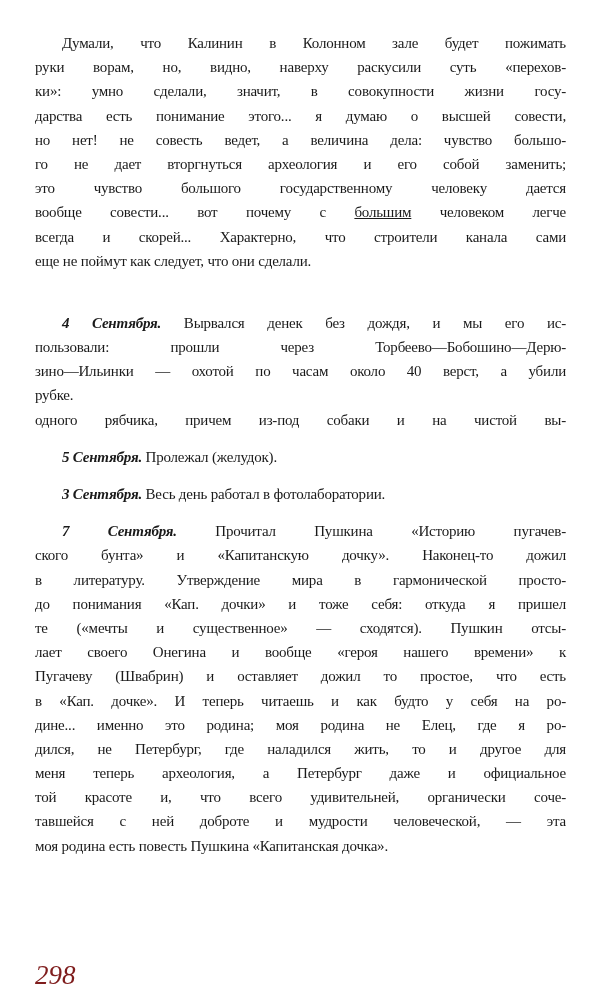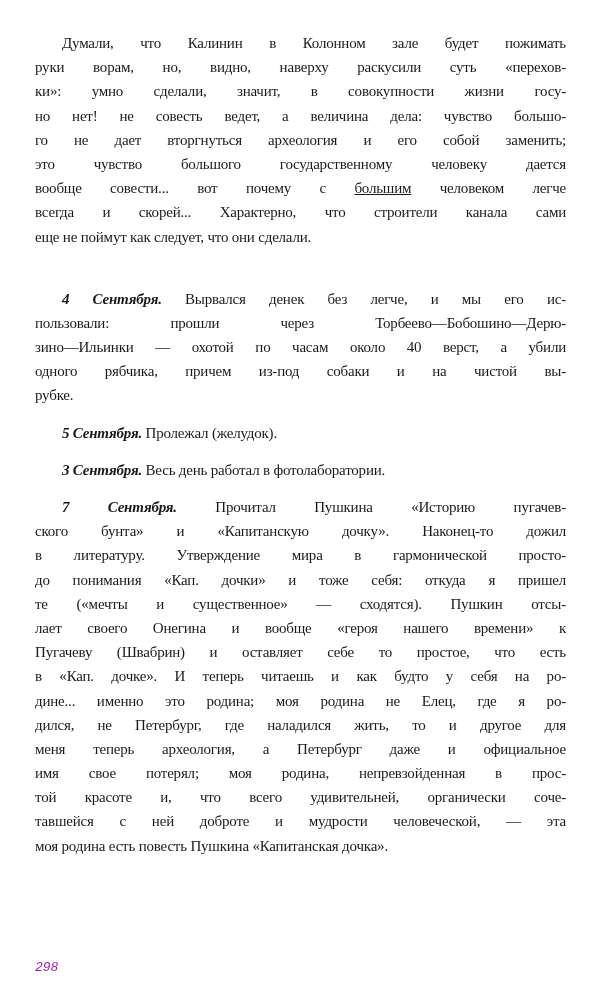--- a/index.html
+++ b/index.html
@@ -16,52 +16,53 @@
     letter-spacing: -0.2px;
   }
   .line.last { text-align-last: left; }
   .line.indent { padding-left: 27px; }
   .gap { height: 13px; }
   .gap-big { height: 25px; }
   .date { font-weight: bold; font-style: italic; margin-top: 10px; }
   u { text-decoration: underline; }
   .pagenum {
     position: absolute; left: 35px; top: 960px;
-    font-family: Liberation Mono, monospace; font-style: italic;
-    font-size: 13px; color: #a21caf;
+    font-family: Liberation Serif, serif; font-style: italic;
+    font-size: 27px; color: #7f1d1d;
   }
 </style>
 </head>
 <body>
 
 <div class="page">
 
   <div class="para">
     <span class="line indent">Думали, что Калинин в Колонном зале будет пожимать</span>
     <span class="line">руки ворам, но, видно, наверху раскусили суть «перехов-</span>
     <span class="line">ки»: умно сделали, значит, в совокупности жизни госу-</span>
+    <span class="line">дарства есть понимание этого... я думаю о высшей совести,</span>
     <span class="line">но нет! не совесть ведет, а величина дела: чувство большо-</span>
     <span class="line">го не дает вторгнуться археология и его собой заменить;</span>
     <span class="line">это чувство большого государственному человеку дается</span>
     <span class="line"><span>вообще совести... вот почему с </span><u>большим</u><span> человеком легче</span></span>
     <span class="line">всегда и скорей... Характерно, что строители канала сами</span>
     <span class="line last">еще не поймут как следует, что они сделали.</span>
   </div>
 
   <div class="gap"></div>
 
 
   <div class="gap-big"></div>
 
   <div class="para">
-    <span class="line indent"><span class="date">4 Сентября.</span><span> Вырвался денек без легче, и мы его ис-</span></span>
+    <span class="line indent"><span class="date">4 Сентября.</span><span> Вырвался денек без дождя, и мы его ис-</span></span>
     <span class="line">пользовали: прошли через Торбеево—Бобошино—Дерю-</span>
     <span class="line">зино—Ильинки — охотой по часам около 40 верст, а убили</span>
+    <span class="line last">рубке.</span>
     <span class="line">одного рябчика, причем из-под собаки и на чистой вы-</span>
-    <span class="line last">рубке.</span>
   </div>
 
   <div class="gap"></div>
 
   <div class="para">
     <span class="line indent last"><span class="date">5 Сентября.</span><span> Пролежал (желудок).</span></span>
   </div>
 
   <div class="gap"></div>
 
@@ -71,25 +72,24 @@
 
   <div class="gap"></div>
 
   <div class="para">
     <span class="line indent"><span class="date">7 Сентября.</span><span> Прочитал Пушкина «Историю пугачев-</span></span>
     <span class="line">ского бунта» и «Капитанскую дочку». Наконец-то дожил</span>
     <span class="line">в литературу. Утверждение мира в гармонической просто-</span>
     <span class="line">до понимания «Кап. дочки» и тоже себя: откуда я пришел</span>
     <span class="line">те («мечты и существенное» — сходятся). Пушкин отсы-</span>
     <span class="line">лает своего Онегина и вообще «героя нашего времени» к</span>
-    <span class="line">Пугачеву (Швабрин) и оставляет себе то простое, что есть</span>
+    <span class="line">Пугачеву (Швабрин) и оставляет дожил то простое, что есть</span>
     <span class="line">в «Кап. дочке». И теперь читаешь и как будто у себя на ро-</span>
     <span class="line">дине... именно это родина; моя родина не Елец, где я ро-</span>
     <span class="line">дился, не Петербург, где наладился жить, то и другое для</span>
     <span class="line">меня теперь археология, а Петербург даже и официальное</span>
-    <span class="line">имя свое потерял; моя родина, непревзойденная в прос-</span>
     <span class="line">той красоте и, что всего удивительней, органически соче-</span>
     <span class="line">тавшейся с ней доброте и мудрости человеческой, — эта</span>
     <span class="line last">моя родина есть повесть Пушкина «Капитанская дочка».</span>
   </div>
 </div>
 
 <div class="pagenum">298</div>
 
 </body></html>

